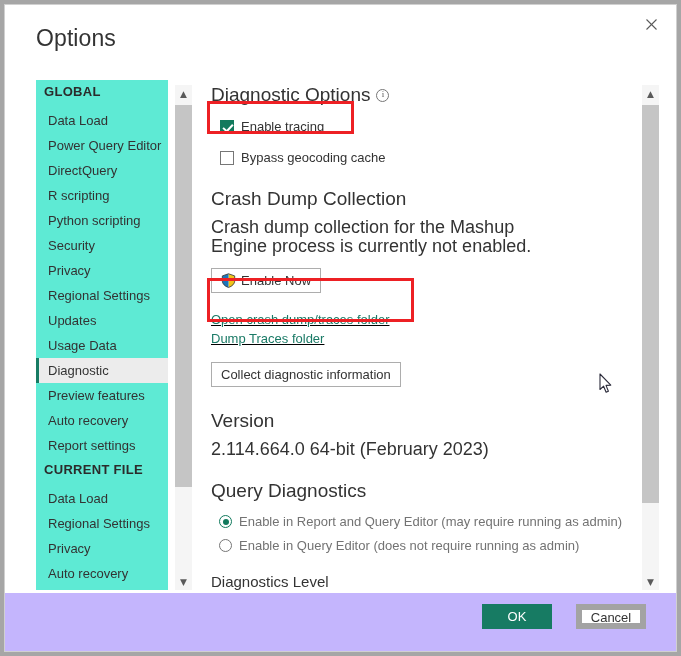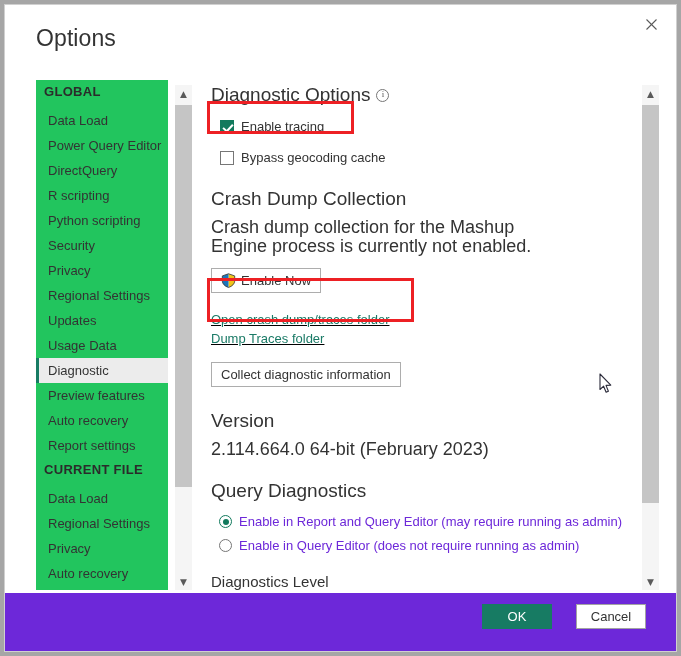--- a/index.html
+++ b/index.html
@@ -35,21 +35,21 @@
     display: flex; align-items: center; justify-content: center;
     cursor: pointer; color: #5a5a5a; font-size: 15px;
     background: transparent; border: none;
   }
 
   
   .sidebar {
     position: absolute; left: 31px; top: 75px;
     width: 132px; height: 510px;
     overflow: hidden;
-    background: #22c55e;
+    background: #5eead4;
   }
   .side-group {
     font-size: 13px; font-weight: bold; color: #2b2b2b;
     padding: 0 0 0 8px; margin-top: 4px; margin-bottom: 9px;
     letter-spacing: .3px;
   }
   .side-group.second { }
   .side-item {
     position: relative;
     font-size: 13px; color: #333333;
@@ -142,45 +142,45 @@
   .radio {
     width: 13px; height: 13px; border-radius: 50%;
     border: 1px solid #767676; background: #fff;
     position: relative; flex: 0 0 auto;
   }
   .radio.on { border-color: #127a5d; border-width: 1px; }
   .radio.on::after {
     content: ""; position: absolute; left: 2.5px; top: 2.5px;
     width: 6px; height: 6px; border-radius: 50%; background: #127a5d;
   }
-  .radio-label { font-size: 13px; color: #6d28d9; }
+  .radio-label { font-size: 13px; color: #737373; }
 
   
   .redbox {
     position: absolute; border: 3px solid #ed2024;
     pointer-events: none;
   }
 
   
   .footer {
     position: absolute; left: 0; bottom: 0; width: 100%; height: 58px;
-    background: #6d28d9;
+    background: #c4b5fd;
   }
   .btn-ok, .btn-cancel {
     position: absolute; top: 11px;
     width: 70px; height: 25px;
     font-size: 13px; cursor: pointer;
     font-family: "Liberation Sans", sans-serif;
     line-height: 1;
   }
   .btn-ok {
     right: 124px; background: #177b63; color: #ffffff; border: 1px solid #177b63;
   }
   .btn-cancel {
-    right: 30px; background: #ffffff; color: #333333; border: 1px solid #a3a3a3;
+    right: 30px; background: #ffffff; color: #333333; border: 6px solid #a3a3a3;
   }
 
   .cursor { position: absolute; left: 594px; top: 368px; pointer-events: none; }
 </style>
 </head>
 <body>
 
 <div id="dialog">
 
   <div class="titlebar">

